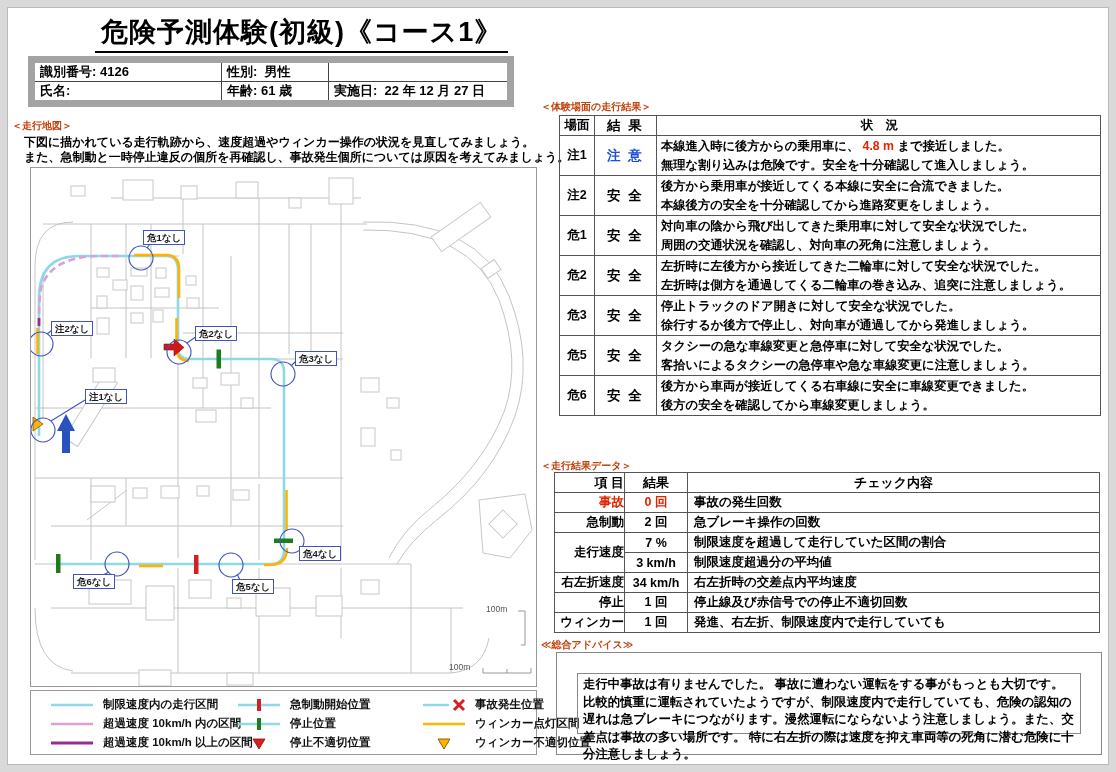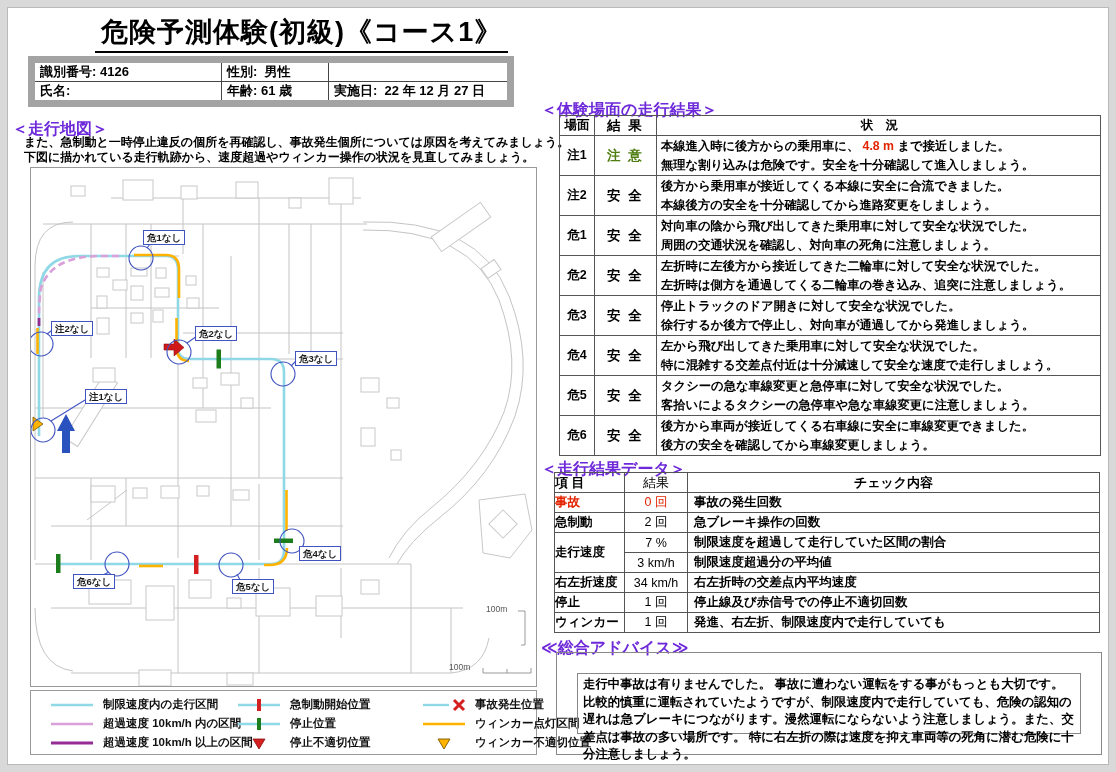--- a/index.html
+++ b/index.html
@@ -10,21 +10,21 @@
   .abs{ position:absolute; }
 
   
   .title{ left:95px; top:14px; font-size:27px; font-weight:bold; color:#000;
           border-bottom:2px solid #000; padding:0 6px 1px 6px; letter-spacing:1px; white-space:nowrap;}
   table{ border-collapse:collapse; }
   .info-table{ left:28px; top:56px; width:486px; }
   .info-table td{ border:1px solid #444; font-size:13px; font-weight:bold; height:20px; padding:0 0 0 5px; white-space:nowrap;}
   .info-table{ border:7px solid #a3a3a3; }
 
-  .sec-head{ font-size:16px; font-weight:bold; color:#6d28d9; white-space:nowrap;}
+  .sec-head{ font-size:10px; font-weight:bold; color:#c2410c; white-space:nowrap;}
   .map-head{ left:12px; top:119px; }
   .map-desc{ left:24px; top:135px; font-size:12px; font-weight:bold; line-height:15px; white-space:nowrap;}
 
   .map-box{ left:30px; top:167px; width:507px; height:520px; border:1px solid #999; background:#fff;}
   .callout{ position:absolute; border:1px solid #4053c0; background:#fff; color:#1a1a1a;
             font-size:9.5px; font-weight:bold; line-height:11px; padding:1px 3px; white-space:nowrap; z-index:5;}
   .scale-label{ position:absolute; font-size:8.5px; color:#555; }
 
   .legend-box{ left:30px; top:690px; width:507px; height:65px; border:1px solid #999; }
   .legend-col{ position:absolute; top:4px; }
@@ -34,29 +34,29 @@
 
   
   .res-head{ left:541px; top:100px; }
   .res-table{ left:559px; top:115px; width:542px; border:1.5px solid #555; table-layout:fixed;}
   .res-table td,.res-table th{ border:1px solid #555; }
   .res-table th{ height:19px; font-size:13px; }
   .res-table .scene{ width:35px; text-align:center; font-size:12.5px; font-weight:bold;}
   .res-table .result{ width:62px; text-align:center; font-size:13.5px; font-weight:bold; letter-spacing:2px;}
   .res-table .situation{ font-size:12.3px; font-weight:600; line-height:19px; padding:0 2px 0 4px; }
   .res-table tr.body-row{ height:40px; }
-  .blue{ color:#4d7c0f; }
+  .blue{ color:#1d4ed8; }
   .red{ color:#e32400; }
 
   .data-head{ left:541px; top:459px; }
   .data-table{ left:554px; top:472px; width:546px; border:1.5px solid #555; table-layout:fixed;}
   .data-table td,.data-table th{ border:1px solid #555; height:20px; font-size:12.5px; }
   .data-table th{ font-size:13px; }
-  .data-table .c-item{ width:70px; text-align:left; font-weight:bold;}
-  .data-table .c-res{ width:63px; text-align:center; font-weight:normal;}
+  .data-table .c-item{ width:70px; text-align:right; font-weight:bold;}
+  .data-table .c-res{ width:63px; text-align:center; font-weight:bold;}
   .data-table .c-chk{ text-align:left; padding-left:6px; font-weight:600;}
 
   .adv-head{ left:541px; top:638px; }
   .advice-box{ left:556px; top:652px; width:546px; height:103px; border:1px solid #888; padding:20px;}
   .advice-inner{ border:1px solid #888; width:100%; height:100%; padding:2px 5px;
                  font-size:12.4px; font-weight:600; line-height:17.5px; color:#000;}
 </style>
 </head>
 <body>
 
@@ -74,22 +74,22 @@
     <tr>
       <td><span>氏名:</span></td>
       <td><span>年齢:</span> <span>61</span> <span>歳</span></td>
       <td><span>実施日:</span>&nbsp; <span>22 年 12 月 27 日</span></td>
     </tr>
   </tbody>
     </table>
 
   <div class="abs sec-head map-head">＜走行地図＞</div>
   <div class="abs map-desc">
+    <div>下図に描かれている走行軌跡から、速度超過やウィンカー操作の状況を見直してみましょう。</div>
     <div>また、急制動と一時停止違反の個所を再確認し、事故発生個所については原因を考えてみましょう。</div>
-    <div>下図に描かれている走行軌跡から、速度超過やウィンカー操作の状況を見直してみましょう。</div>
   </div>
 
   <div class="abs map-box" id="mapBox">
     <svg width="505" height="518" viewBox="0 0 505 518">
 
       <g stroke="#c4c4c4" stroke-width="1" fill="none">
         <path d="M 80,30 L 330,30"></path>
           <path d="M 12,56 L 336,56"></path>
           <path d="M 45,88 L 148,88"></path>
         <path d="M 60,140 L 188,140"></path>
@@ -340,28 +340,20 @@
         </tr>
         <tr class="body-row">
       <td class="scene">危3</td>
       <td class="result ">安 全</td>
       <td class="situation">
             <div>停止トラックのドア開きに対して安全な状況でした。</div>
             <div>徐行するか後方で停止し、対向車が通過してから発進しましょう。</div>
           </td>
         </tr>
         <tr class="body-row">
-      <td class="scene">危4</td>
-      <td class="result ">安 全</td>
-      <td class="situation">
-            <div>左から飛び出してきた乗用車に対して安全な状況でした。</div>
-            <div>特に混雑する交差点付近は十分減速して安全な速度で走行しましょう。</div>
-          </td>
-        </tr>
-        <tr class="body-row">
       <td class="scene">危5</td>
       <td class="result ">安 全</td>
       <td class="situation">
             <div>タクシーの急な車線変更と急停車に対して安全な状況でした。</div>
             <div>客拾いによるタクシーの急停車や急な車線変更に注意しましょう。</div>
           </td>
         </tr>
         <tr class="body-row">
       <td class="scene">危6</td>
       <td class="result ">安 全</td>

